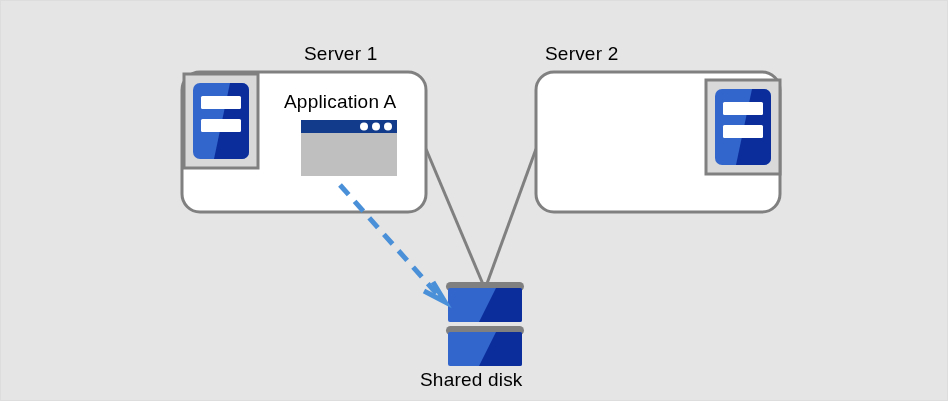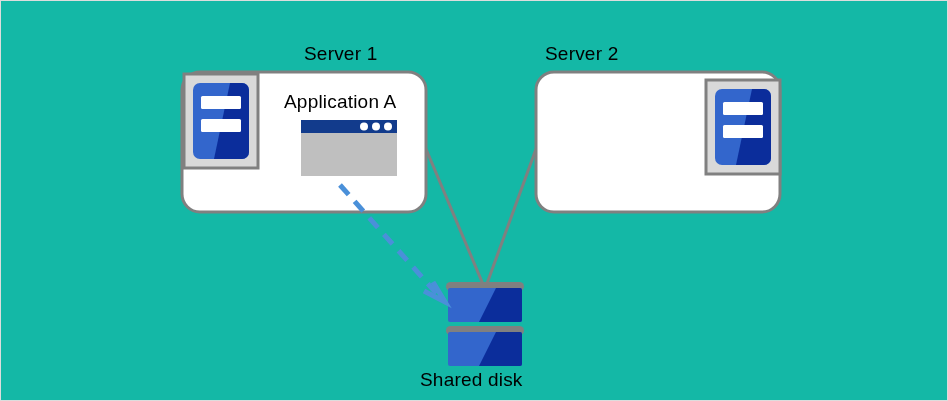--- a/index.html
+++ b/index.html
@@ -7,21 +7,21 @@
     padding: 0;
     background: #ffffff;
   }
   body {
     font-family: "Liberation Sans", sans-serif;
   }
   #canvas {
     position: relative;
     width: 948px;
     height: 401px;
-    background: #14b8a6;
+    background: #e5e5e5;
     border: 1px solid #dddddd;
     box-sizing: border-box;
     overflow: hidden;
   }
   .svg-layer {
     position: absolute;
     left: 0;
     top: 0;
     width: 948px;
     height: 401px;

